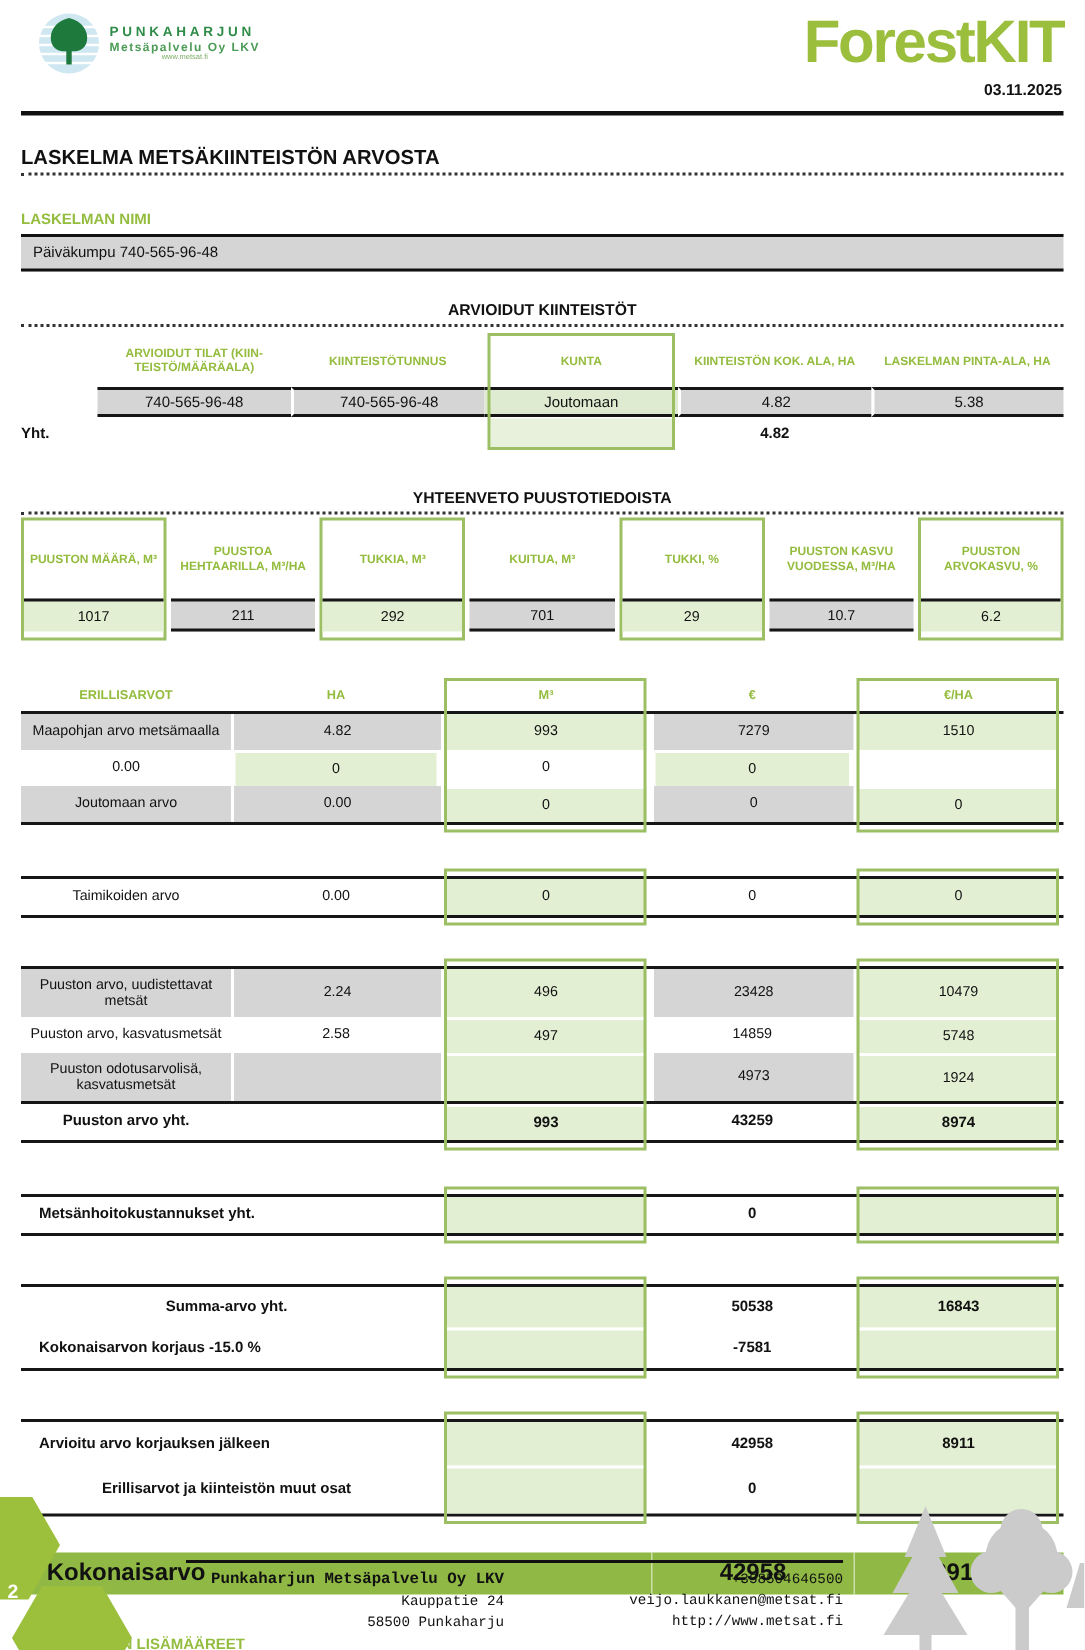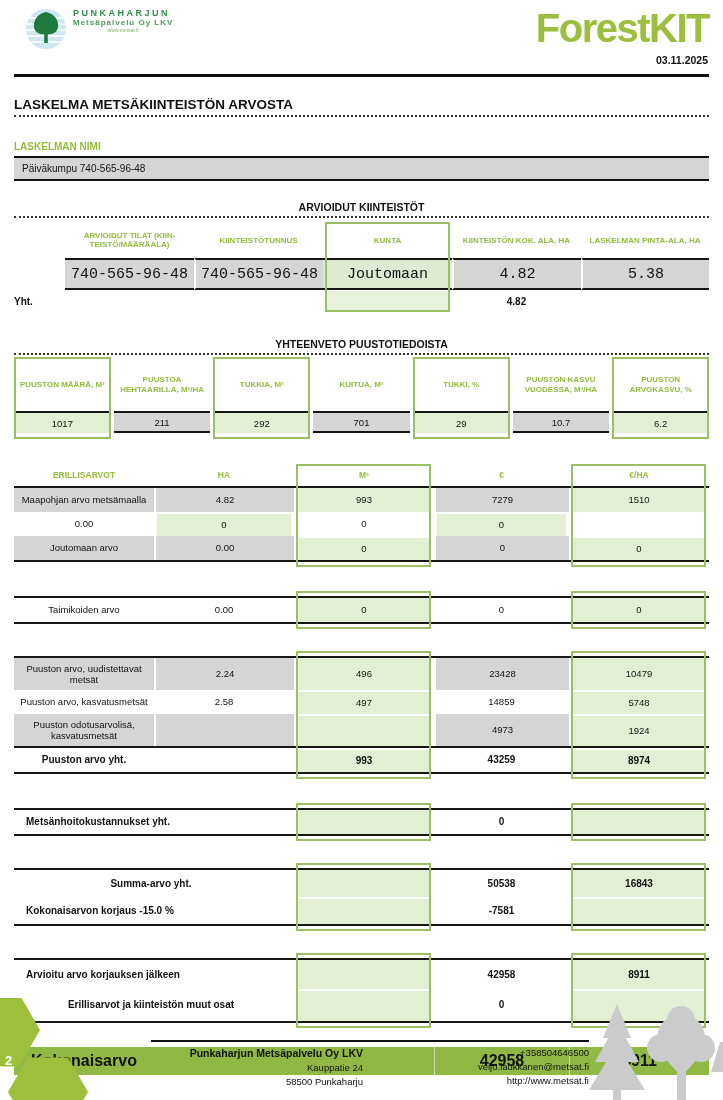--- a/index.html
+++ b/index.html
@@ -9,21 +9,21 @@
     --gcell:#D5D5D5;
     --gborder:#9CBF63;
     --ink:#161616;
   }
   *{box-sizing:border-box;margin:0;padding:0;}
   body{background:#e8e8e8;font-family:"Liberation Sans",sans-serif;color:#111;}
   .page{position:relative;width:723px;height:1100px;background:#fff;overflow:hidden;margin:0 auto;}
 
   
   .hdr{position:relative;height:75px;}
-  .logo{position:absolute;left:25px;top:8px;display:flex;align-items:flex-start;gap:6px;}
+  .logo{position:absolute;left:25px;top:8px;display:flex;align-items:center;gap:6px;}
   .logo-text{display:flex;flex-direction:column;line-height:1.15;}
   .logo-co{font-size:9px;font-weight:bold;letter-spacing:2.5px;color:#2F8C48;}
   .logo-sub{font-size:8px;font-weight:bold;letter-spacing:1px;color:#4C9B57;}
   .logo-web{font-size:5px;color:#7FB069;text-align:center;}
   .brand{position:absolute;right:14px;top:6px;font-size:40px;font-weight:800;letter-spacing:-1.5px;color:#9BBE3C;}
   .date{position:absolute;right:15px;top:54px;font-size:10.5px;font-weight:bold;}
   .hrule{margin:0 14px;border-top:3px solid #111;position:absolute;left:0;right:0;top:74px;}
 
   .title{margin:22px 14px 0;font-size:13.5px;font-weight:bold;border-bottom:2px dotted #333;padding-bottom:3px;}
 
@@ -32,22 +32,22 @@
     display:flex;align-items:center;padding-left:8px;font-size:10px;}
 
   .center-title{margin-top:20px;text-align:center;font-size:10.5px;font-weight:bold;}
   .dotline{margin:3px 14px 0;border-bottom:2px dotted #333;}
 
   
   .ptable{position:relative;margin:4px 14px 0;}
   .pgrid{display:grid;grid-template-columns:51px 129px 129px 129px 129px 128px;}
   .phead{min-height:36px;display:flex;align-items:center;justify-content:center;text-align:center;
     color:var(--green);font-weight:bold;font-size:8px;padding:2px 8px;}
-  .pcell{height:32px;display:flex;align-items:center;justify-content:center;font-size:15px;
-    background:var(--gcell);border-top:2.5px solid var(--ink);border-bottom:2.5px solid var(--ink);font-family:Liberation Mono, monospace;}
+  .pcell{height:20px;display:flex;align-items:center;justify-content:center;font-size:10px;
+    background:var(--gcell);border-top:2.5px solid var(--ink);border-bottom:2.5px solid var(--ink);}
   .pcell.sep{border-left:2px solid #fff;}
   .pcell.kunta{background:#DEEBD0;border-left:none;}
   .pspacer{background:transparent;border:none;}
   .pyht{height:22px;display:flex;align-items:center;font-weight:bold;font-size:10px;}
   .pyht.val{justify-content:center;}
   .kunta-yht{background:#E7F1DB;margin:1px 4px;}
   .ov{position:absolute;border:2px solid var(--gborder);pointer-events:none;}
   .ov-kunta{left:311px;width:125px;top:0;bottom:0;}
 
   
@@ -80,21 +80,21 @@
   .ov-m3{left:282px;width:135px;top:-5px;bottom:-5px;}
   .ov-eh{left:557px;width:135px;top:-5px;bottom:-5px;}
   .from-top{top:0;} .gap26{height:26px;}
 
   
   .band{margin:0 14px;height:28px;background:var(--band);display:grid;grid-template-columns:140px 140px 140px 135px 140px;align-items:center;}
   .band .bcell{font-weight:bold;font-size:16px;text-align:center;height:100%;display:flex;align-items:center;justify-content:center;}
   .band .bsep{border-left:1.5px solid rgba(255,255,255,.55);}
 
   
-  .footer{position:absolute;left:151px;top:1040px;width:438px;border-top:2.5px solid #111;padding-top:4px;display:flex;gap:14px;}
+  .footer{position:absolute;left:124px;top:1040px;width:438px;border-top:2.5px solid #111;padding-top:4px;display:flex;gap:14px;font-family:Liberation Mono, monospace;}
   .fcol{flex:1;text-align:right;font-size:9.5px;line-height:1.45;}
   .fco{font-size:10.5px;font-weight:bold;}
 
   .hexes{position:absolute;left:0;top:998px;width:110px;height:102px;}
   .pagenum{position:absolute;left:5px;top:1053px;color:#fff;font-weight:bold;font-size:13px;z-index:3;}
   .trees{position:absolute;right:0;top:1002px;width:140px;height:98px;}
 </style>
 </head>
 <body>
 

